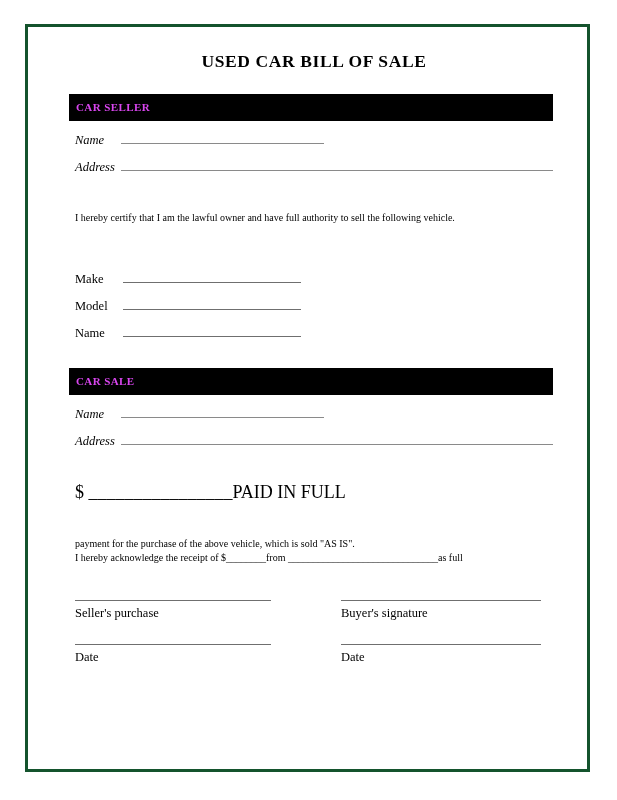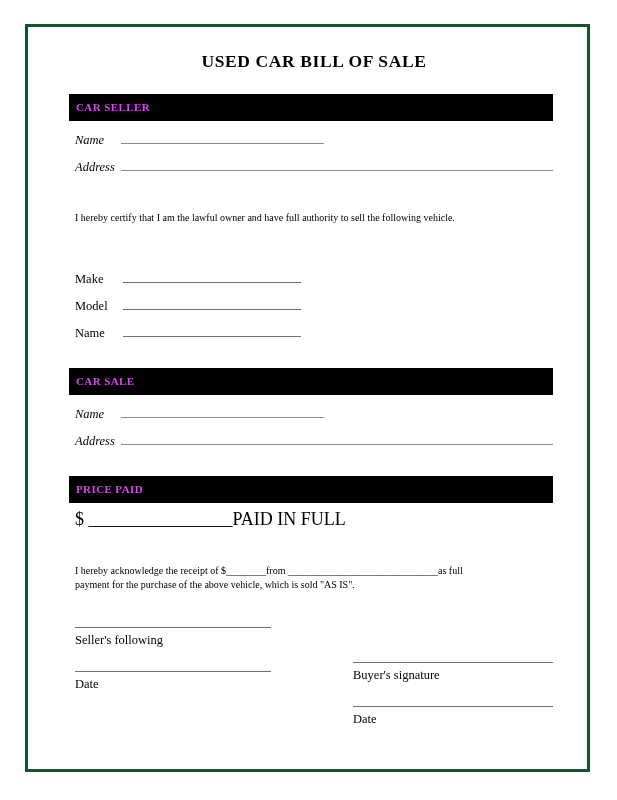--- a/index.html
+++ b/index.html
@@ -144,21 +144,21 @@
   }
   .sig-row {
     position: relative;
     height: 44px;
   }
   .sig-cell {
     position: absolute;
     top: 0;
   }
   .sig-left  { left: 6px;   width: 196px; }
-  .sig-right { left: 284px; width: 200px; margin-top: 35px; }
+  .sig-right { left: 272px; width: 200px; }
   .sig-rule {
     border-top: 1px solid #6f6f6f;
     height: 0;
   }
   .sig-label {
     font-size: 12.5px;
     padding-top: 5px;
   }
 </style>
 </head>
@@ -211,35 +211,34 @@
         <span class="fline w-name"></span>
       </div>
       <div class="frow">
         <span class="flabel lbl-addr">Address</span>
         <span class="fline w-addr"></span>
       </div>
     </div>
 
     <div class="gap-c"></div>
 
-    <div class="section-bar">PRICE PAID</div>
     <div class="price-line">$ ________________PAID IN FULL</div>
 
     <div class="gap-b"></div>
 
+    <p class="para">payment for the purchase of the above vehicle, which is sold "AS IS".</p>
     <p class="para">I hereby acknowledge the receipt of $________from ______________________________as full</p>
-    <p class="para">payment for the purchase of the above vehicle, which is sold "AS IS".</p>
 
     <div class="gap-b"></div>
 
     <div class="sig-block">
       <div class="sig-row">
         <div class="sig-cell sig-left">
           <div class="sig-rule"></div>
-          <div class="sig-label">Seller's following</div>
+          <div class="sig-label">Seller's purchase</div>
         </div>
         <div class="sig-cell sig-right">
           <div class="sig-rule"></div>
           <div class="sig-label">Buyer's signature</div>
         </div>
       </div>
       <div class="sig-row">
         <div class="sig-cell sig-left">
           <div class="sig-rule"></div>
           <div class="sig-label">Date</div>

